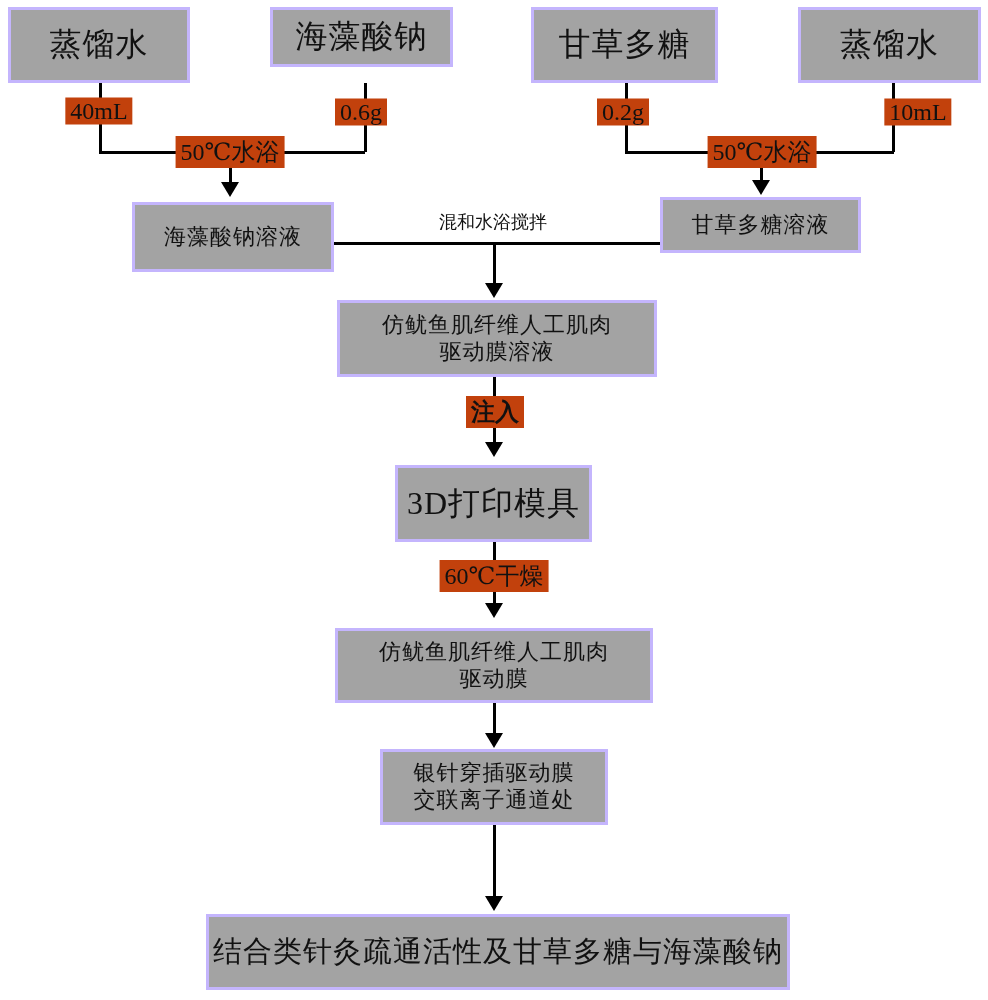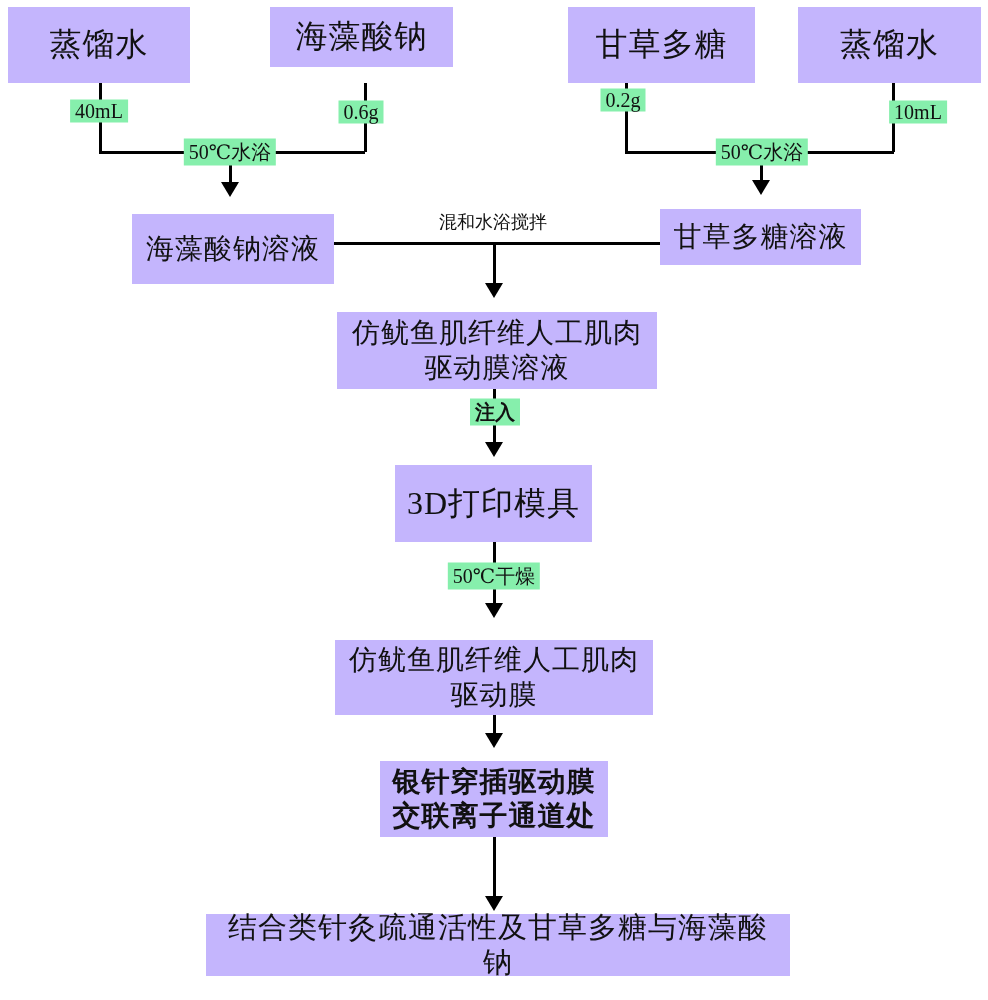--- a/index.html
+++ b/index.html
@@ -7,46 +7,46 @@
     position:relative;
     width:988px;height:1000px;
     background:#ffffff;
     font-family:"Liberation Serif","DejaVu Serif",serif;
     color:#111111;
     overflow:hidden;
   }
   .node{
     position:absolute;
     box-sizing:border-box;
-    border:8px solid #c4b5fd;
-    background:#c4b5fd;
+    border:3px solid #c4b5fd;
+    background:#a3a3a3;
     display:flex;flex-direction:column;
     align-items:center;justify-content:center;
     text-align:center;
     line-height:1.22;
     letter-spacing:1px;
   }
   .fs32{font-size:32px;}
-  .fs30{font-size:28px;margin-top:12px;}
+  .fs30{font-size:22px;}
   .fs29{font-size:29px;}
   .hline{position:absolute;height:2.5px;background:#000000;}
   .vline{position:absolute;width:2.5px;background:#000000;}
   .ah{
     position:absolute;width:0;height:0;
     border-left:9px solid transparent;
     border-right:9px solid transparent;
     border-top:15px solid #000000;
   }
   .lbl{
     position:absolute;
     transform:translate(-50%,-50%);
-    background:#86efac;
+    background:#c2410c;
     padding:0 5px;
     white-space:nowrap;
-    font-size:20px;
+    font-size:24px;
     color:#111111;
   }
   .lbl.big{font-size:18px;}
 </style>
 </head>
 <body>
 
 <div id="stage">
 
   <div class="vline" style="left:99px;top:83px;height:69px;"></div>
@@ -78,21 +78,21 @@
 
   <div class="vline" style="left:493px;top:825px;height:72px;"></div>
   <div class="ah" style="left:485px;top:896px;"></div>
 
   <div class="node fs32" style="left:8px;top:7px;width:182px;height:76px;">
     <span>蒸馏水</span>
   </div>
   <div class="node fs32" style="left:270px;top:7px;width:183px;height:60px;">
     <span>海藻酸钠</span>
   </div>
-  <div class="node fs32" style="left:531px;top:7px;width:187px;height:76px;margin-left:37px;">
+  <div class="node fs32" style="left:531px;top:7px;width:187px;height:76px;">
     <span>甘草多糖</span>
   </div>
   <div class="node fs32" style="left:798px;top:7px;width:183px;height:76px;">
     <span>蒸馏水</span>
   </div>
 
   <div class="node fs30" style="left:132px;top:202px;width:202px;height:70px;">
     <span>海藻酸钠溶液</span>
   </div>
   <div class="node fs30" style="left:660px;top:197px;width:201px;height:56px;">
@@ -106,33 +106,33 @@
 
   <div class="node fs32" style="left:395px;top:465px;width:197px;height:77px;">
     <span>3D打印模具</span>
   </div>
 
   <div class="node fs30" style="left:335px;top:628px;width:318px;height:75px;">
     <span>仿鱿鱼肌纤维人工肌肉</span>
     <span>驱动膜</span>
   </div>
 
-  <div class="node fs30" style="left:380px;top:749px;width:228px;height:76px;font-weight:bold;">
+  <div class="node fs30" style="left:380px;top:749px;width:228px;height:76px;">
     <span>银针穿插驱动膜</span>
     <span>交联离子通道处</span>
   </div>
 
-  <div class="node fs29" style="left:206px;top:914px;width:584px;height:62px;gap:40px;">
+  <div class="node fs29" style="left:206px;top:914px;width:584px;height:76px;gap:40px;">
     <span>结合类针灸疏通活性及甘草多糖与海藻酸钠</span>
   </div>
 
   <div class="lbl" style="left:99px;top:111px;">40mL</div>
   <div class="lbl" style="left:361px;top:112px;">0.6g</div>
-  <div class="lbl" style="left:623px;top:100px;text-align:center;">0.2g</div>
+  <div class="lbl" style="left:623px;top:112px;text-align:center;">0.2g</div>
   <div class="lbl" style="left:890px;top:112px;margin-left:28px;">10mL</div>
 
   <div class="lbl" style="left:230px;top:152px;">50℃水浴</div>
   <div class="lbl" style="left:762px;top:152px;">50℃水浴</div>
   <div class="lbl big" style="left:493px;top:222px;background:transparent;">混和水浴搅拌</div>
   <div class="lbl" style="left:495px;top:412px;font-weight:bold;">注入</div>
-  <div class="lbl" style="left:494px;top:576px;">50℃干燥</div>
+  <div class="lbl" style="left:494px;top:576px;">60℃干燥</div>
 
 </div>
 
 </body></html>

